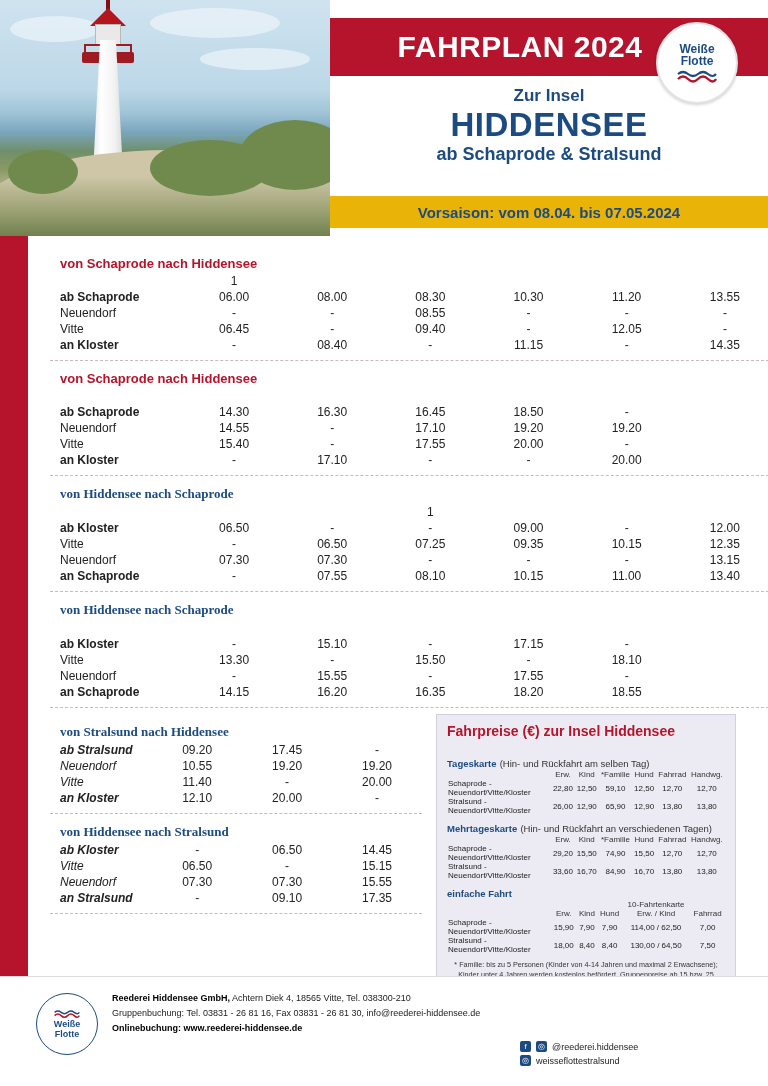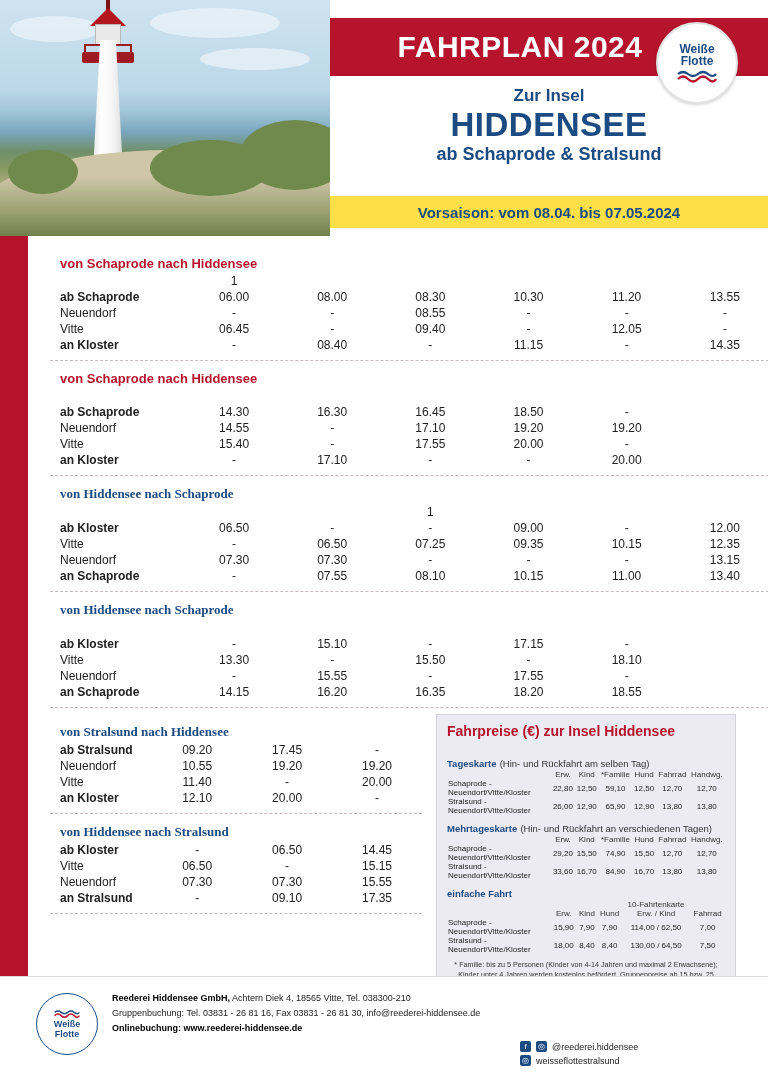--- a/index.html
+++ b/index.html
@@ -82,21 +82,21 @@
   .logo-wave { width: 40px; height: 13px; margin-top: 3px; }
   .subtitle-wrap {
     position: absolute; top: 86px; left: 330px; width: 438px; text-align: center;
     color: #1c4b82; padding-right: 0;
   }
   .sub1 { font-size: 17px; font-weight: bold; }
   .sub2 { font-size: 33px; font-weight: bold; letter-spacing: .5px; line-height: 38px; }
   .sub3 { font-size: 18px; font-weight: bold; }
   .season-band {
     position: absolute; top: 196px; left: 330px; width: 438px; height: 32px;
-    background: #fde047;
+    background: #eab308;
     color: #1c4b82; font-size: 15px; font-weight: bold;
     display: flex; align-items: center; justify-content: center;
   }
   
   .sheet {
     position: absolute; top: 236px; left: 28px; width: 768px; height: 740px;
     background: #ffffff;
     padding: 10px 22px 0 22px;
   }
   .sect-title {
@@ -109,21 +109,21 @@
   table.sched td.lbl.b { font-weight: bold; }
   table.sched td.c { text-align: center; width: 96px; }
   .note-sup { font-size: 11px; }
   .dashed {
     border: none; border-top: 1px dashed #c9b9bd; margin: 7px 0 0 0;
   }
   
   .lower { display: flex; gap: 14px; margin-top: 6px; }
   .lower-left { width: 372px; }
   .lower-right { width: 300px; }
-  table.sched2 td.lbl { width: 100px; }
+  table.sched2 td.lbl { width: 100px; font-style: italic; }
   table.sched2 td.c { width: 88px; }
   .fares {
     background: #eceaf2; border: 1px solid #d3d0de; padding: 8px 10px 10px 10px;
   }
   .fares h3 { color: #b5142c; font-size: 14px; font-weight: bold; margin-bottom: 18px; }
   .fares h4 { color: #1c4b82; font-size: 11.5px; font-weight: bold; margin: 7px 0 1px 0; }
   .fares h4 span { font-weight: normal; font-size: 9.5px; color: #333; }
   table.fare { width: 100%; border-collapse: collapse; }
   table.fare th {
     font-size: 8px; font-weight: normal; color: #333; text-align: center; padding: 0 1px;

